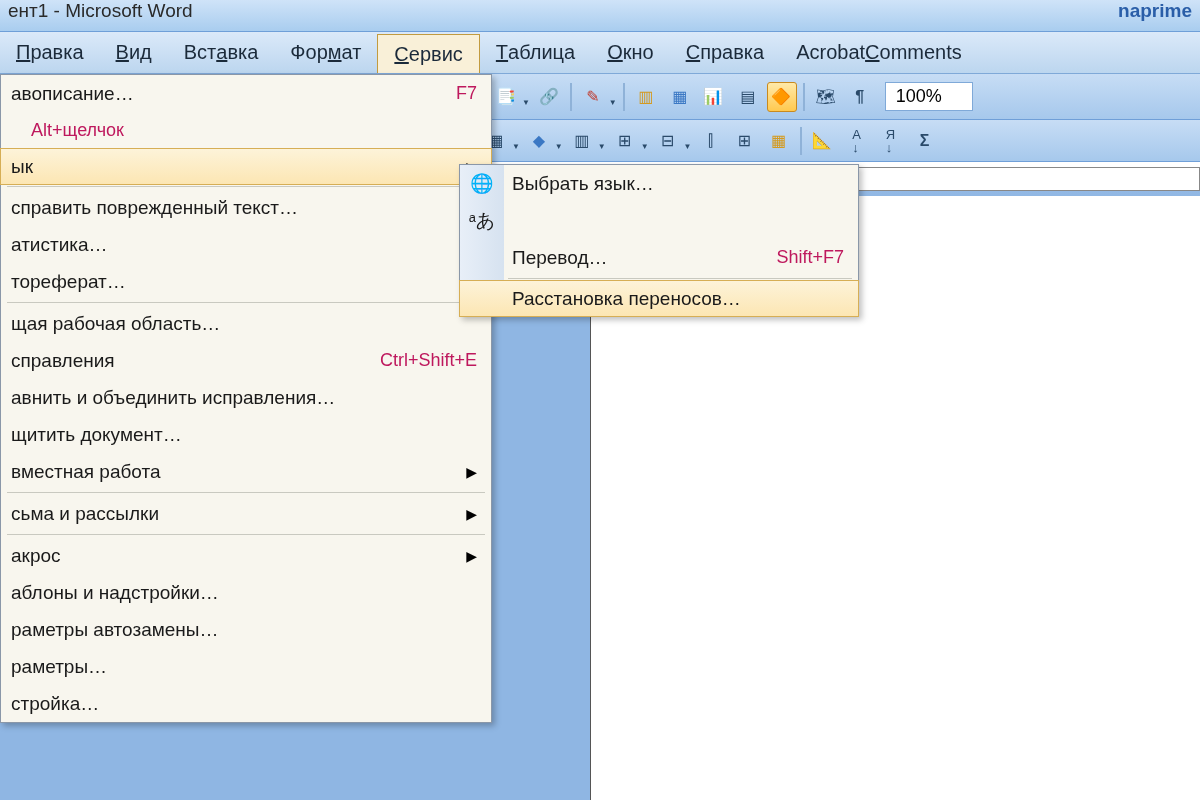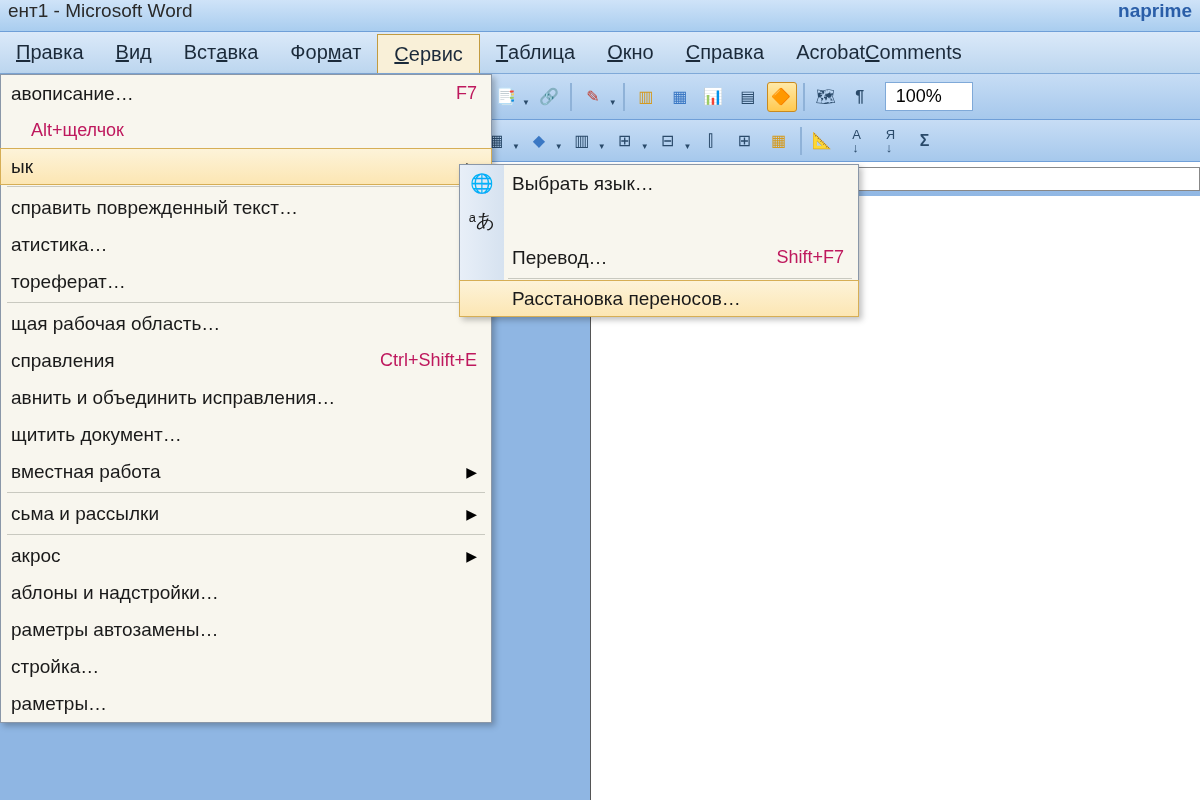--- a/index.html
+++ b/index.html
@@ -290,24 +290,24 @@
       <span class="label">акрос</span>
       <span class="arrow">▶</span>
     </div>
     <div class="dd-row">
       <span class="label">аблоны и надстройки…</span>
     </div>
     <div class="dd-row">
       <span class="label">раметры автозамены…</span>
     </div>
     <div class="dd-row">
+      <span class="label">раметры…</span>
+    </div>
+    <div class="dd-row">
       <span class="label">стройка…</span>
-    </div>
-    <div class="dd-row">
-      <span class="label">раметры…</span>
     </div>
   </div>
 
 <div class="dropdown dd-sub" id="dd-sub">
   <div class="dd-iconcol"></div>
 <div class="dd-row">
       <div class="dd-icon">🌐</div>
       <span class="label">Выбрать язык…</span>
     </div>
     <div class="dd-row">

